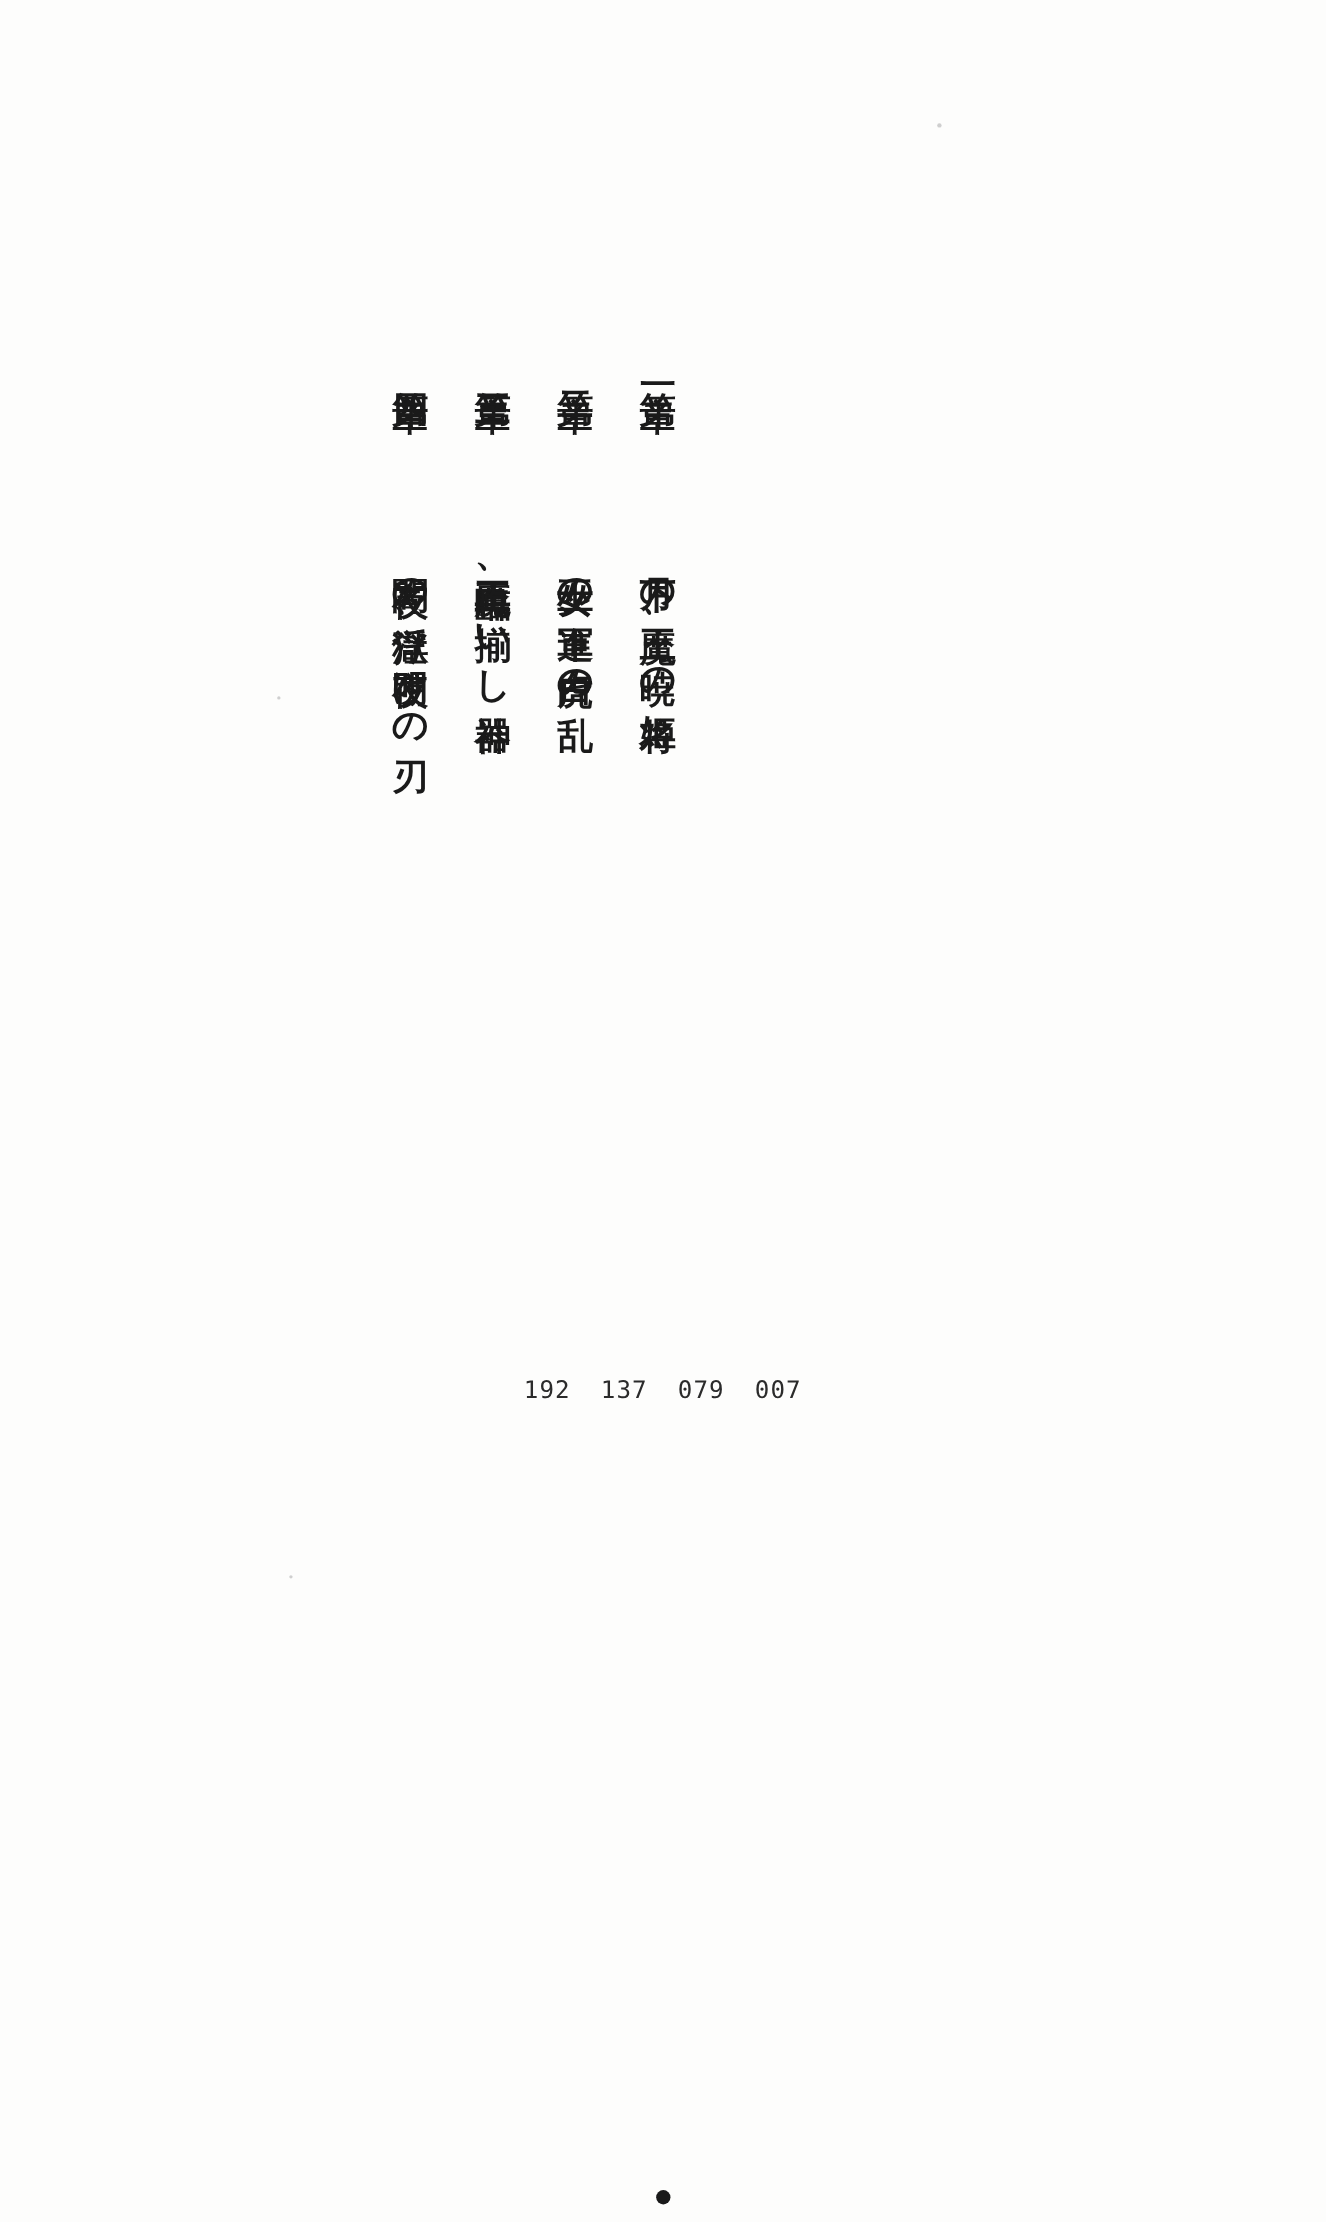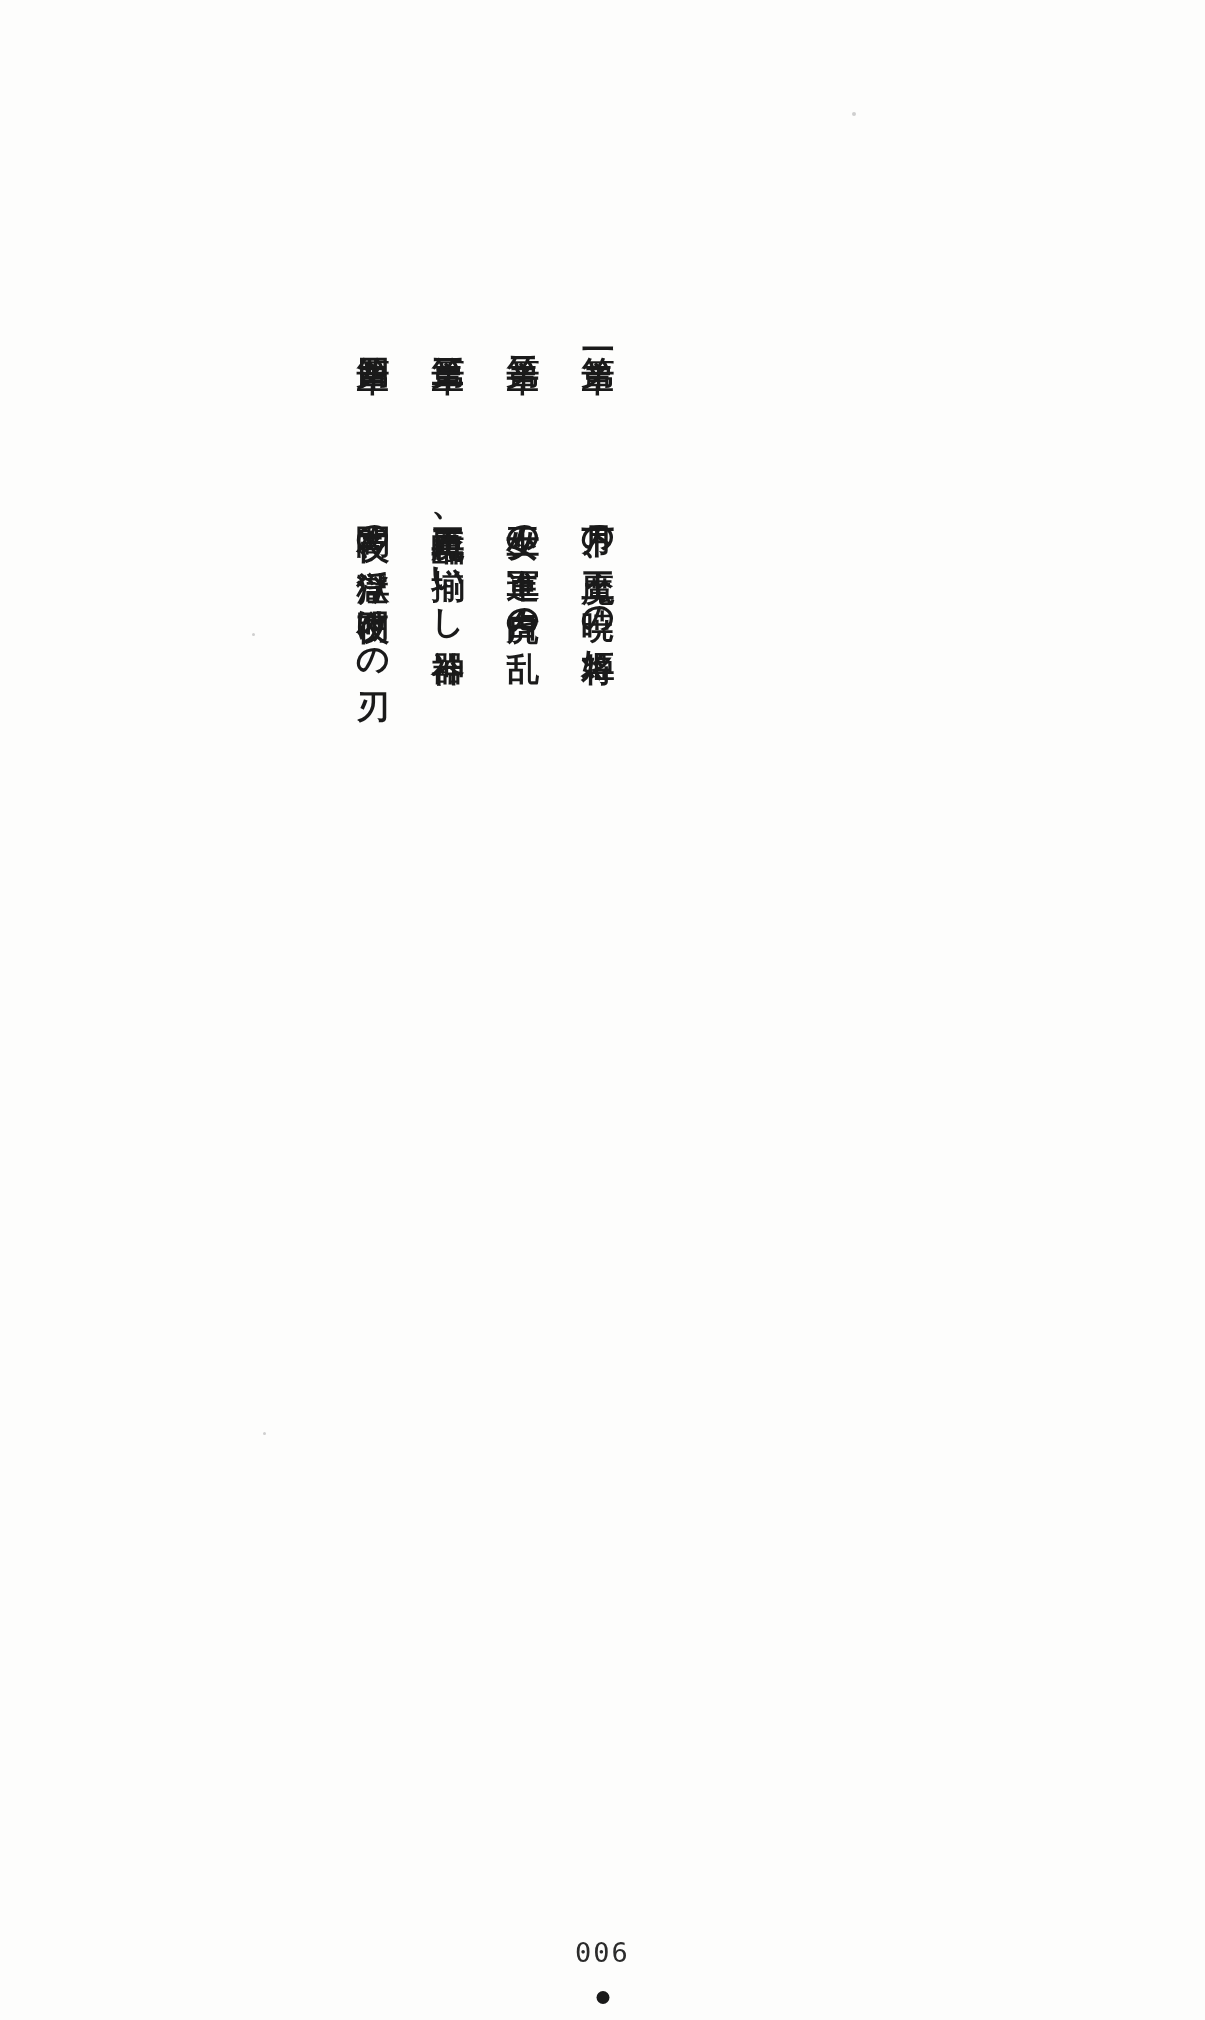--- a/index.html
+++ b/index.html
@@ -138,17 +138,22 @@
     </div>
 
     <div class="toc-entry">
       <span class="chapter-label">第四章</span>
       <span class="gap"></span>
       <span class="chapter-title">闇夜の淫獄、夜明けの刃</span>
     </div>
 
   </div>
 
+  <div class="pagenums">
+    <span class="num">192</span>
+    <span class="num">137</span>
+    <span class="num">079</span>
+    <span class="num">007</span>
+  </div>
 
-  <div class="folio">006</div>
   <div class="folio-dot"></div>
 
 </div>
 
 </body></html>

